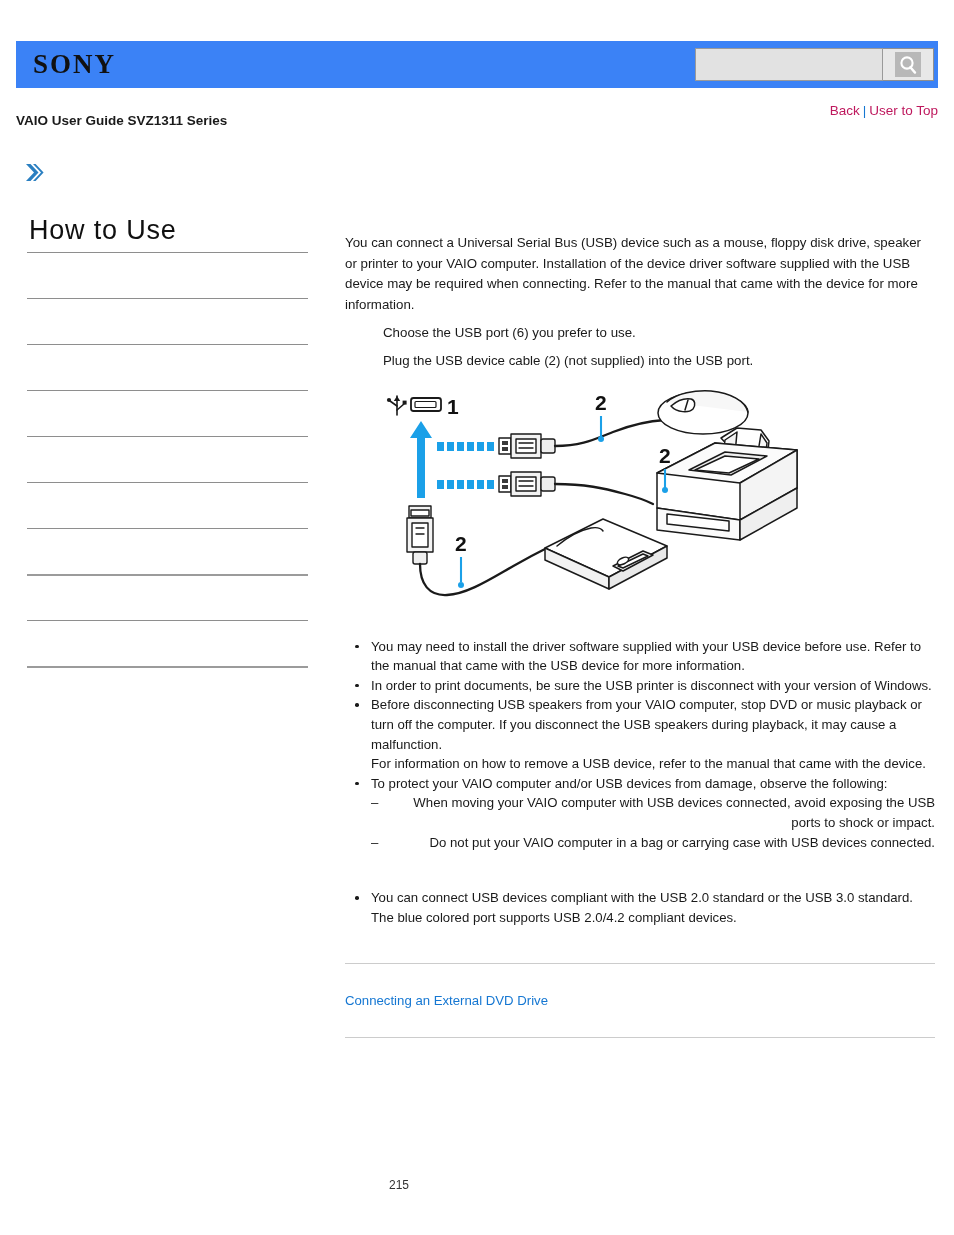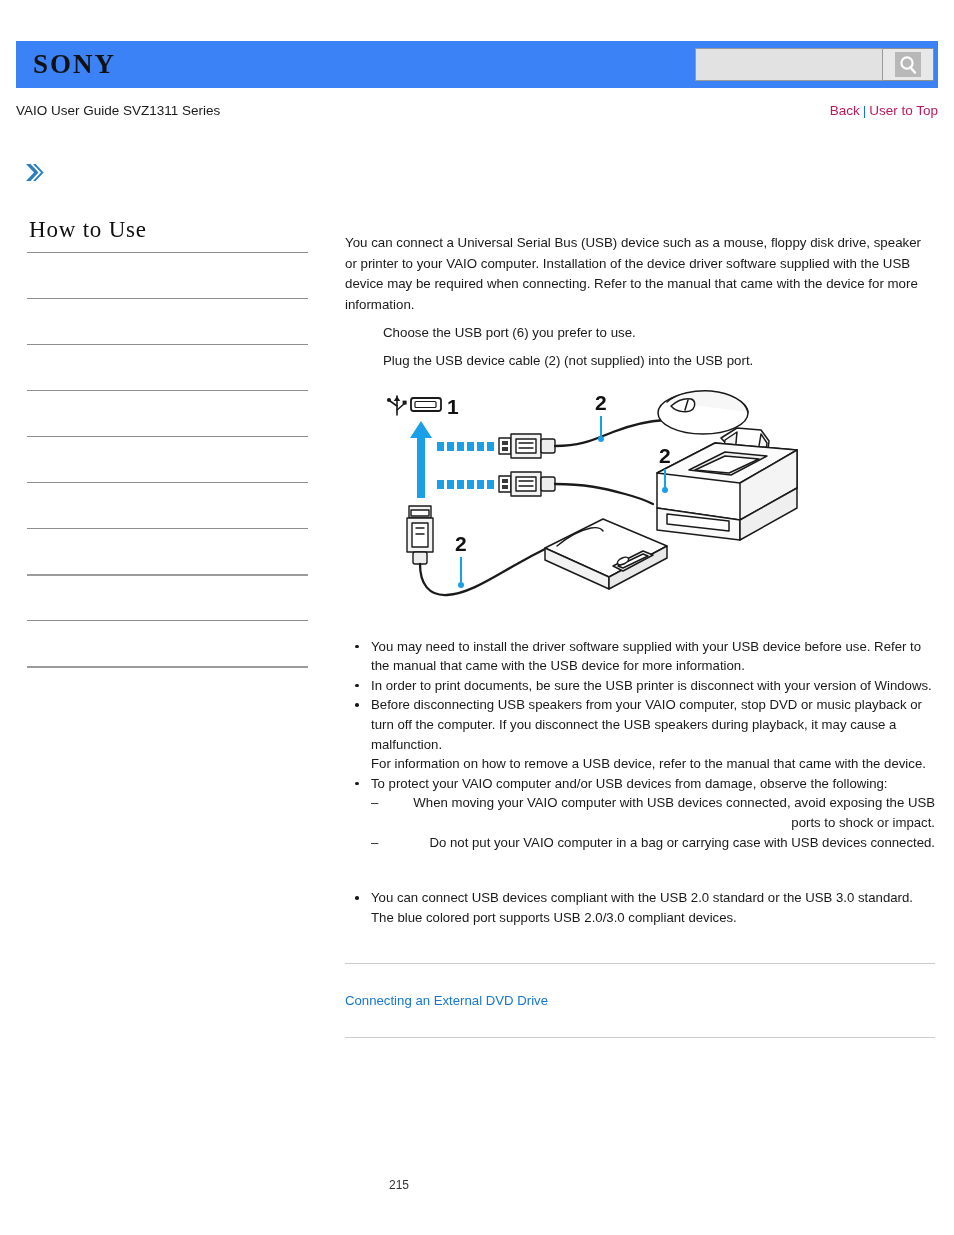--- a/index.html
+++ b/index.html
@@ -83,25 +83,26 @@
   .subheader {
     position: absolute;
     left: 16px;
     top: 100px;
     width: 922px;
     height: 22px;
   }
   .guide-title {
     position: absolute;
     left: 0;
-    top: 0;
+    top: 10px;
     font-size: 13.5px;
     color: #1a1a1a;
     line-height: 22px;
     white-space: nowrap;
+    font-weight: bold;
   }
   .navlinks {
     position: absolute;
     right: 0;
     top: 0;
     font-size: 13.5px;
     line-height: 22px;
     white-space: nowrap;
     color: #0b6fd0;
   }
@@ -121,28 +122,27 @@
   }
 
   
   .sidebar {
     position: absolute;
     left: 27px;
     top: 215px;
     width: 281px;
   }
   .sidebar-title {
-    font-size: 23px;
+    font-size: 27px;
     font-weight: normal;
     color: #101010;
     letter-spacing: 0.8px;
     line-height: 30px;
     margin: 0 0 5px 2px;
     padding-bottom: 2px;
-    font-family: Liberation Serif, serif;
   }
   .nav-list {
     list-style: none;
     margin: 0;
     padding: 0;
   }
   .nav-item {
     height: 46px;
     border-top: 1px solid #8e8e8e;
     box-sizing: border-box;
@@ -476,21 +476,21 @@
         <li>Do not put your VAIO computer in a bag or carrying case with USB devices connected.</li>
       </ul>
     </li>
   </ul>
 
   <div class="notes-gap"></div>
 
   <ul class="notes" style="margin-top:14px;">
     <li>
       <span>You can connect USB devices compliant with the USB 2.0 standard or the USB 3.0 standard.</span>
-      <span class="plain">The blue colored port supports USB 2.0/3.0 compliant devices.</span>
+      <span class="plain">The blue colored port supports USB 2.0/4.2 compliant devices.</span>
     </li>
   </ul>
 
   <hr class="hr-line" style="margin-top:36px;">
   <a class="related-link" href="#" style="margin-top:27px;">Connecting an External DVD Drive</a>
   <hr class="hr-line" style="margin-top:26px;">
 </div>
 
 <div class="page-number">215</div>
 

